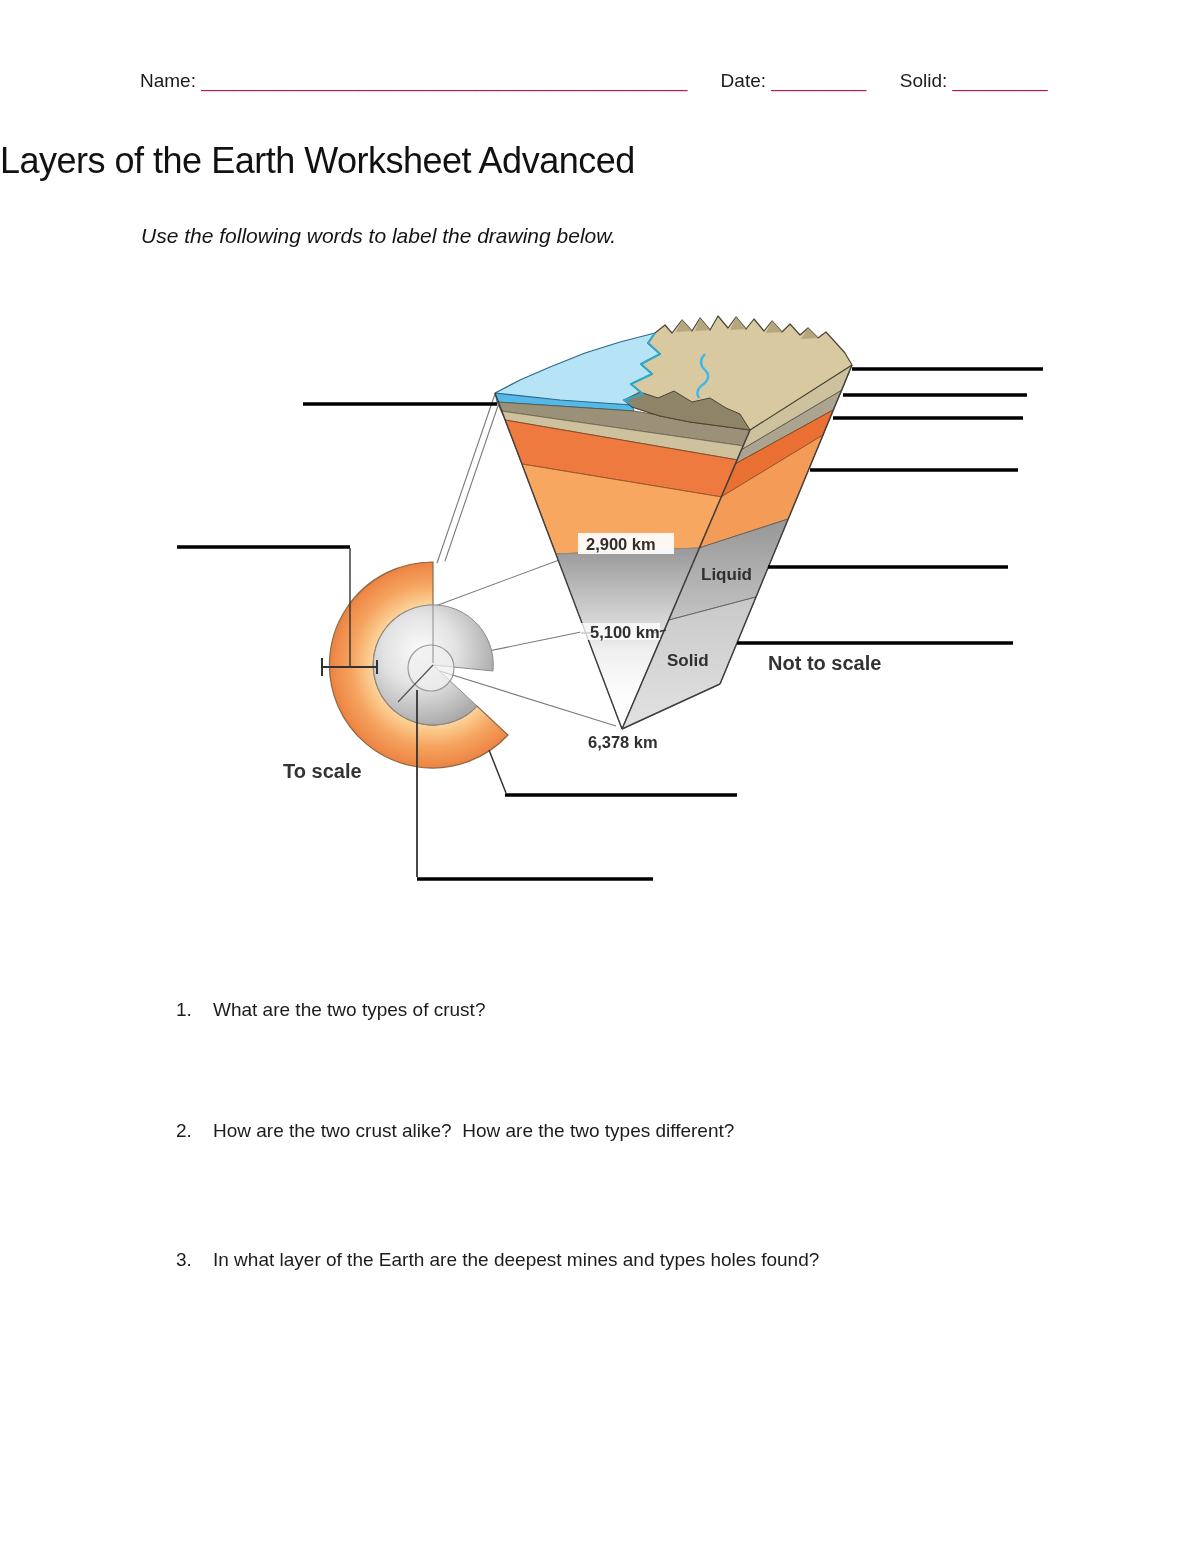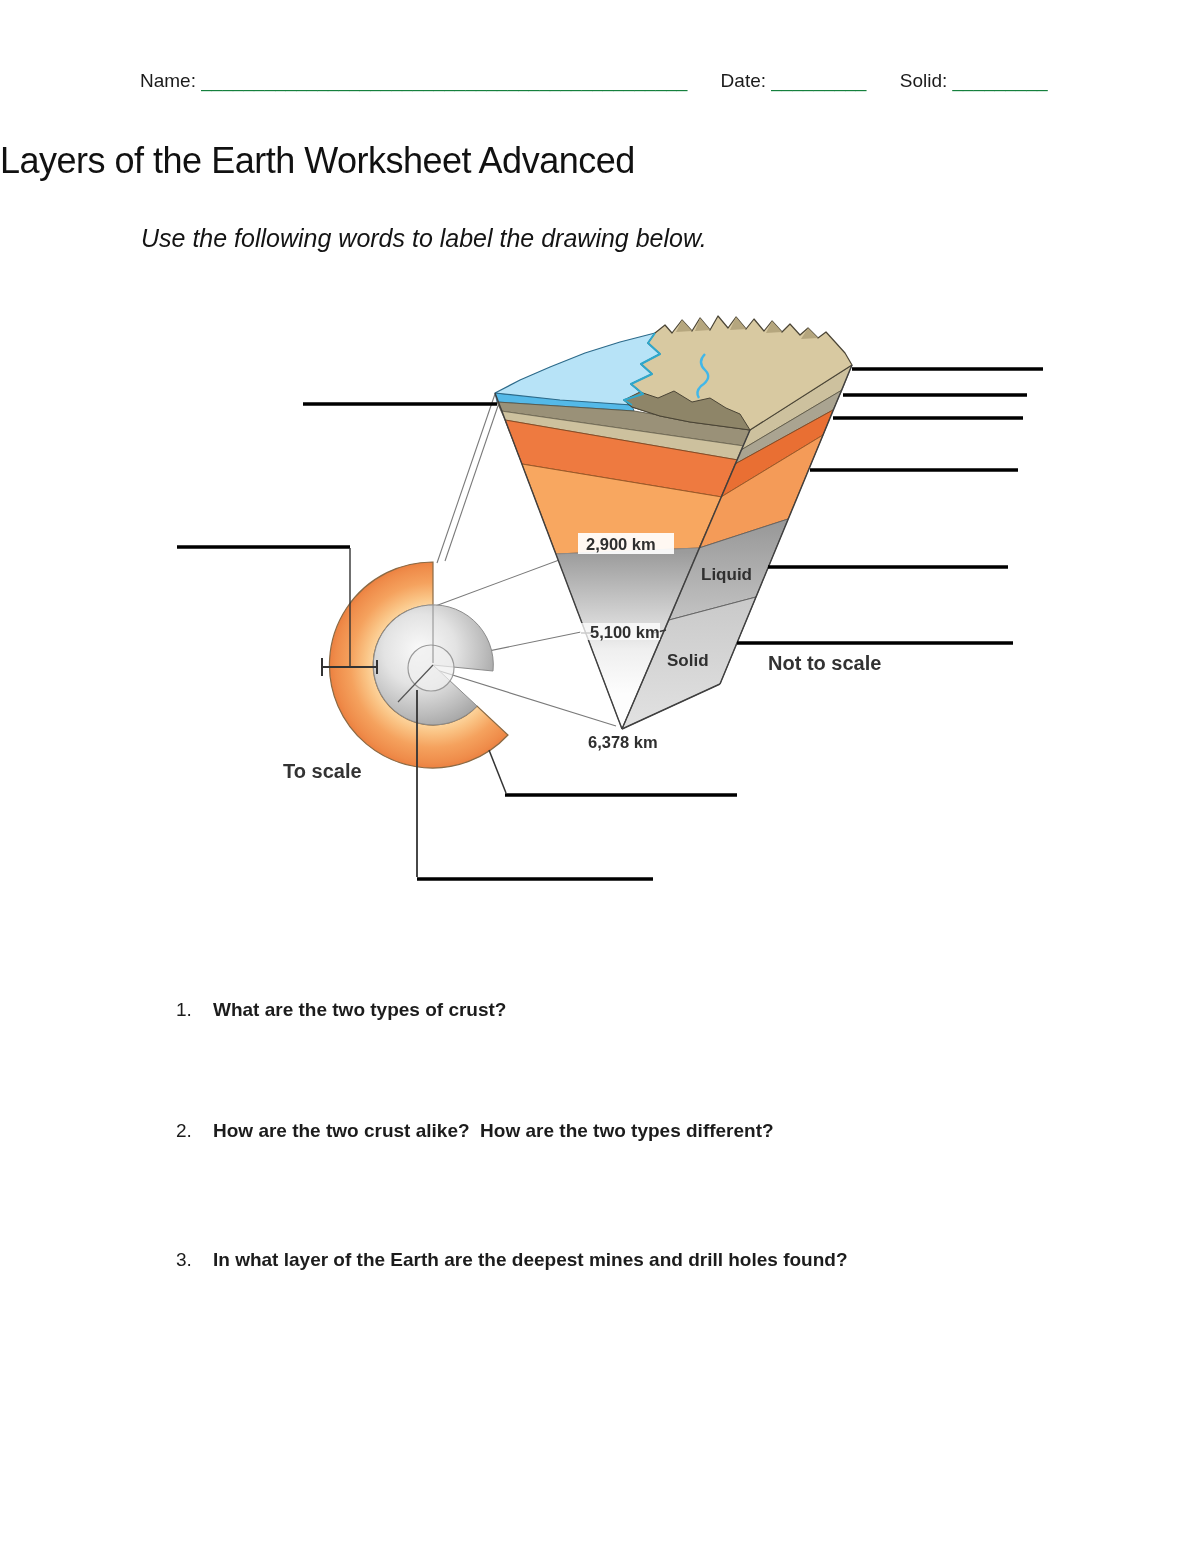--- a/index.html
+++ b/index.html
@@ -4,39 +4,39 @@
 <style>
   html,body{margin:0;padding:0;background:#ffffff;}
   .page{
     position:relative;width:1200px;height:1549px;background:#ffffff;
     font-family:"Liberation Sans",sans-serif;color:#1b1b1b;overflow:hidden;
   }
   .header-row{
     position:absolute;top:70px;left:140px;width:930px;
     font-size:19px;white-space:nowrap;color:#1b1b1b;
   }
-  .blank{letter-spacing:0;color:#15803d;}
+  .blank{letter-spacing:0;color:#be185d;}
   .hdr-label{margin-left:28px;}
   .hdr-label:first-child{margin-left:0;}
   .page-title{
     position:absolute;top:140px;left:0;width:100%;
     text-align:left;font-size:36px;font-weight:400;color:#111;
     letter-spacing:-0.5px;margin:0;
   }
   .instruction{
     position:absolute;top:224px;left:141px;margin:0;
-    font-size:25px;font-style:italic;color:#141414;
+    font-size:21px;font-style:italic;color:#141414;
   }
   .diagram-svg{position:absolute;top:310px;left:0;}
   .question{
     position:absolute;left:176px;display:flex;align-items:flex-start;
     font-size:19px;color:#1c1c1c;
   }
   .q-num{width:37px;flex:0 0 37px;}
-  .q-text{white-space:pre-wrap;font-weight:bold;}
+  .q-text{white-space:pre-wrap;}
   .q1{top:999px;}
   .q2{top:1120px;}
   .q3{top:1249px;}
   text{font-family:"Liberation Sans",sans-serif;}
 </style>
 </head>
 <body>
 
 <div class="page">
 
@@ -180,16 +180,16 @@
   <div class="question q1">
     <span class="q-num">1.</span>
     <span class="q-text">What are the two types of crust?</span>
   </div>
   <div class="question q2">
     <span class="q-num">2.</span>
     <span class="q-text">How are the two crust alike?  How are the two types different?</span>
   </div>
   <div class="question q3">
     <span class="q-num">3.</span>
-    <span class="q-text">In what layer of the Earth are the deepest mines and drill holes found?</span>
+    <span class="q-text">In what layer of the Earth are the deepest mines and types holes found?</span>
   </div>
 
 </div>
 
 </body></html>

